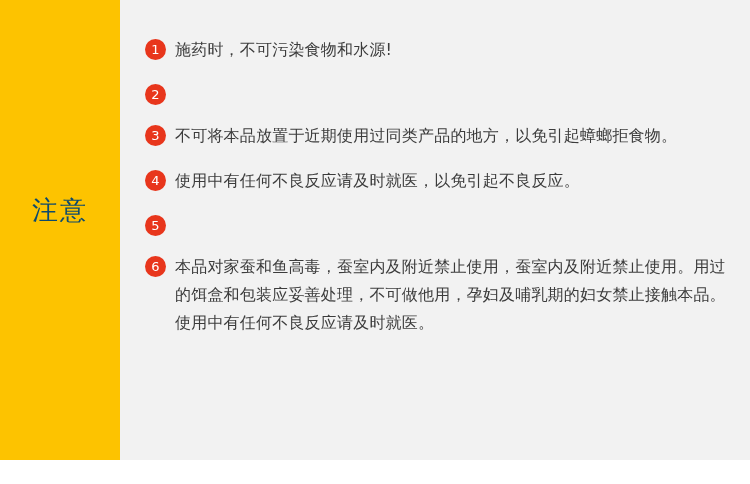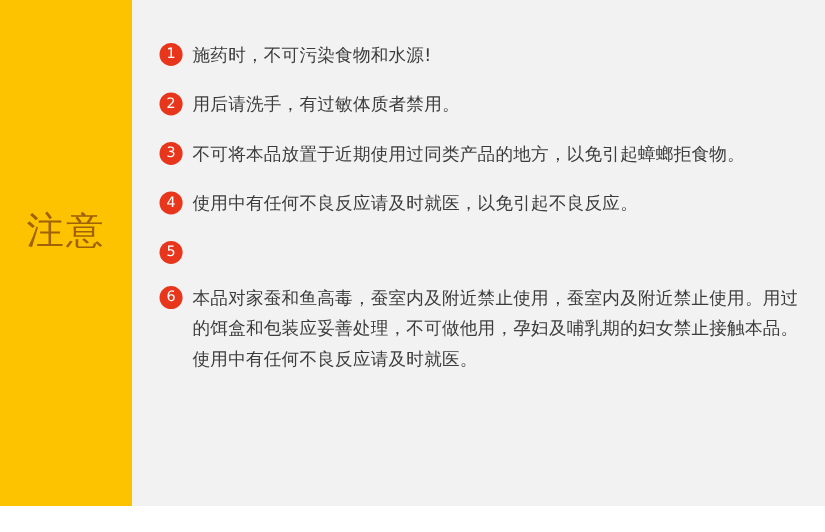--- a/index.html
+++ b/index.html
@@ -38,22 +38,22 @@
     border-top: 26px solid transparent;
     border-bottom: 26px solid transparent;
     border-left: 22px solid #fdc300;
   }
   .band-title {
     position: absolute;
     left: 0;
     top: 192px;
     width: 120px;
     text-align: center;
-    color: #a16207;
-    font-size: 34px;
+    color: #0c4a6e;
+    font-size: 26px;
     line-height: 36px;
     letter-spacing: 2px;
     font-family: "DejaVu Sans", "Liberation Sans", sans-serif;
   }
   .band-title span {
     display: block;
   }
   
   .panel {
     position: absolute;
@@ -112,21 +112,20 @@
   <div class="panel">
     <div class="list">
 
       <div class="item">
         <div class="badge">1</div>
         <div class="text">施药时，不可污染食物和水源!</div>
       </div>
 
       <div class="item">
         <div class="badge">2</div>
-        <div class="text">用后请洗手，有过敏体质者禁用。</div>
       </div>
 
       <div class="item">
         <div class="badge">3</div>
         <div class="text">不可将本品放置于近期使用过同类产品的地方，以免引起蟑螂拒食物。</div>
       </div>
 
       <div class="item">
         <div class="badge">4</div>
         <div class="text">使用中有任何不良反应请及时就医，以免引起不良反应。</div>

